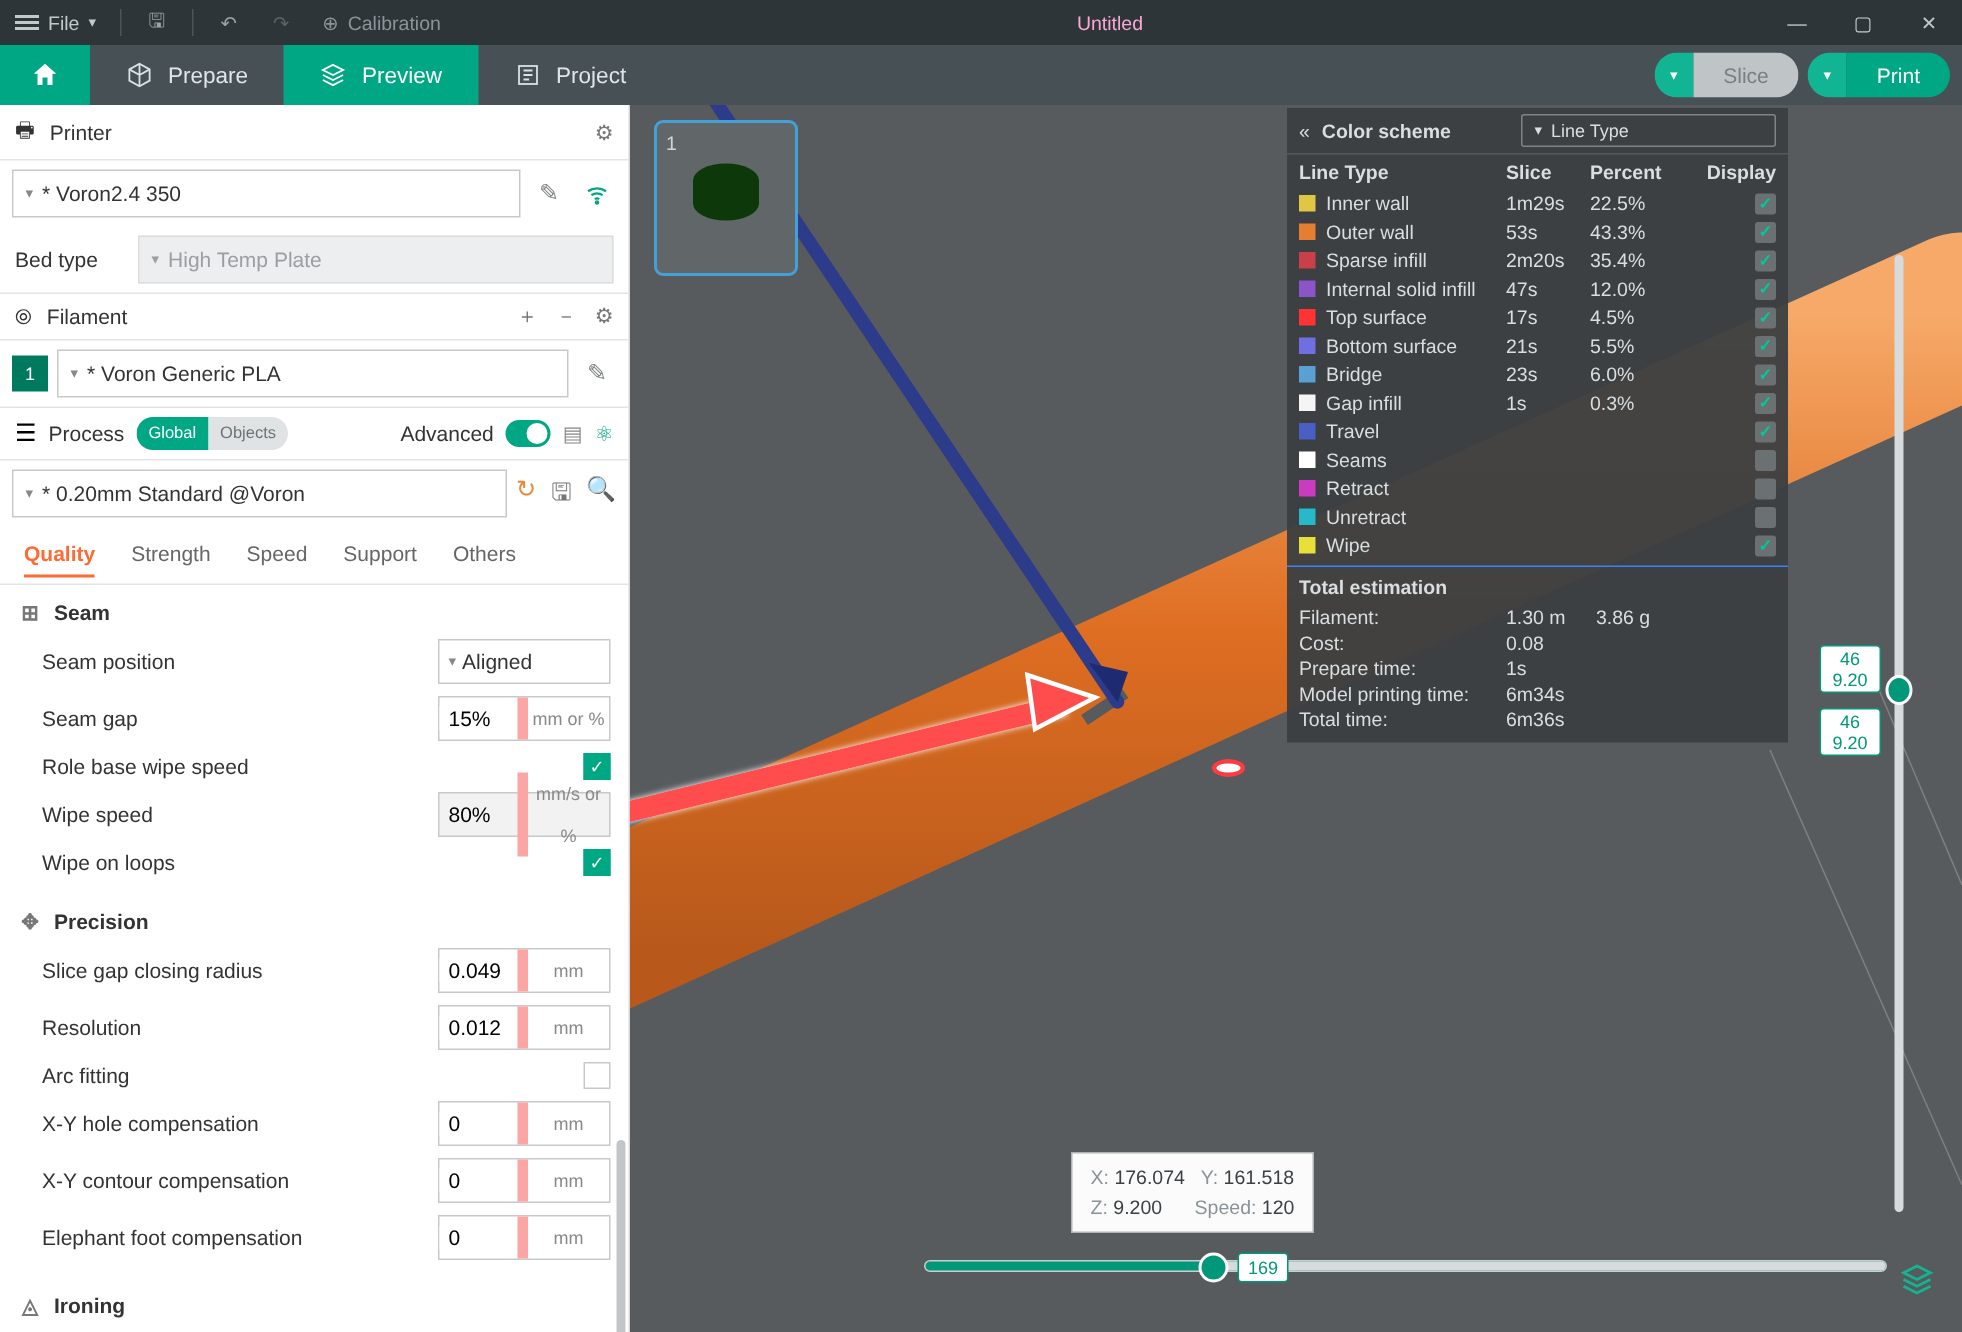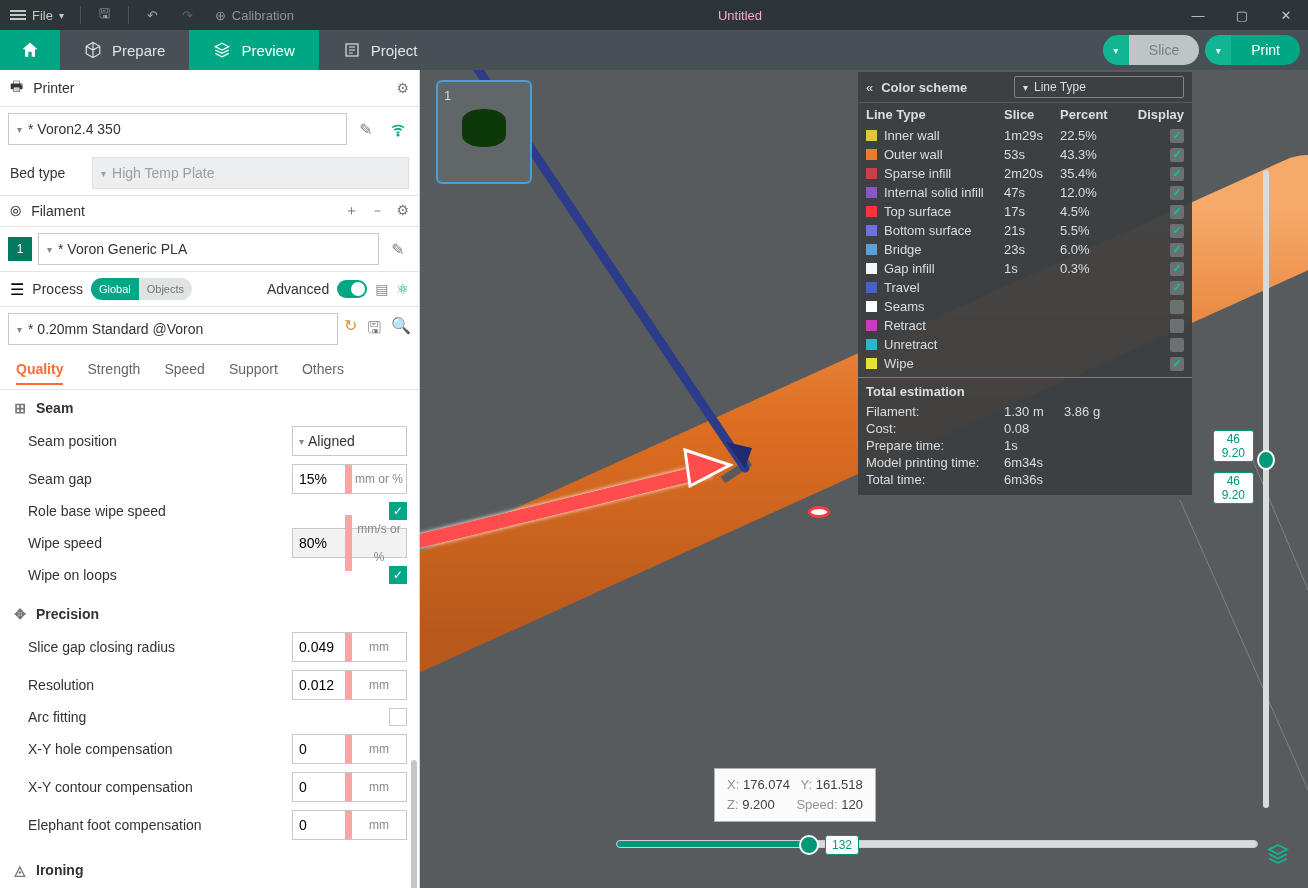--- a/index.html
+++ b/index.html
@@ -549,21 +549,21 @@
     <span class="k">X:</span> <span>176.074</span>&nbsp;&nbsp;
     <span class="k">Y:</span> <span>161.518</span><br>
     <span class="k">Z:</span> <span>9.200</span>&nbsp;&nbsp;&nbsp;&nbsp;&nbsp;
     <span class="k">Speed:</span> <span>120</span>
   </div>
 
   <div class="botslider">
     <div class="track">
       <div class="rest"></div>
       <div class="thumb"></div>
-      <div class="badge">132</div>
+      <div class="badge">169</div>
     </div>
   </div>
 
   <div class="layers-ico">
     <svg width="24" height="24" viewBox="0 0 24 24" fill="none" stroke="#11b593" stroke-width="1.8">
         <path d="M12 3l9 4.5-9 4.5-9-4.5zM3 12l9 4.5 9-4.5M3 16.5L12 21l9-4.5"></path>
       </svg>
   </div>
 </div>
 

